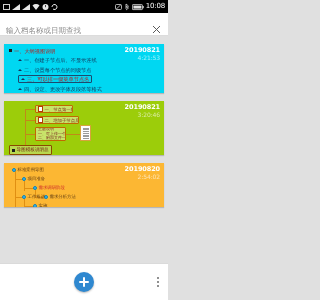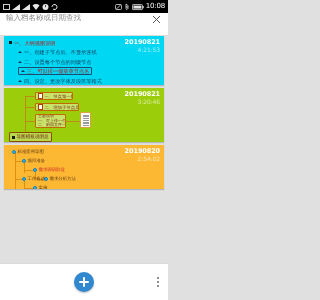--- a/index.html
+++ b/index.html
@@ -16,21 +16,21 @@
     position:relative;height:13px;background:#000;color:#fff;
     display:flex;align-items:center;justify-content:space-between;
     padding:0 3px;box-sizing:border-box;
   }
   .sb-left,.sb-right{display:flex;align-items:center;gap:2px;}
   .sb-ico{display:block;}
   .sb-time{font-size:7px;line-height:7px;letter-spacing:-0.2px;color:#fff;}
 
   
   .searchbar{
-    height:23px;background:#ffffff;display:flex;align-items:flex-start;
+    height:23px;background:#ffffff;display:flex;align-items:flex-end;
     justify-content:space-between;padding:0 6px;box-sizing:border-box;
     border-bottom:1px solid #dcdcdc;
   }
   .search-input{
     border:none;outline:none;background:transparent;
     font-size:7.5px;color:#6e6e6e;width:120px;
     font-family:"DejaVu Sans","Liberation Sans",sans-serif;
     padding:0;
   }
   .search-input::placeholder{color:#8a8a8a;}
@@ -38,21 +38,21 @@
     width:12px;height:12px;display:flex;align-items:center;justify-content:center;
     cursor:pointer;
   }
 
   
   .list{
     position:absolute;left:0;right:0;top:36px;bottom:36px;
     background:#e0e0e0;overflow:hidden;
   }
   .card{
-    position:relative;margin:0 4px 3px 4px;
+    position:relative;margin:8px 4px 3px 4px;
     box-sizing:border-box;overflow:hidden;
     box-shadow:0 1px 1px rgba(0,0,0,.18);
   }
   .card-cyan{height:49px;background:#00d7f2;}
   .card-green{height:54px;background:#9ccd0a;}
   .card-orange{height:44px;background:#fcb733;}
 
   .card-date{
     position:absolute;right:4px;top:2px;text-align:right;
     font-size:6.5px;line-height:8px;color:#ffffff;font-weight:bold;

